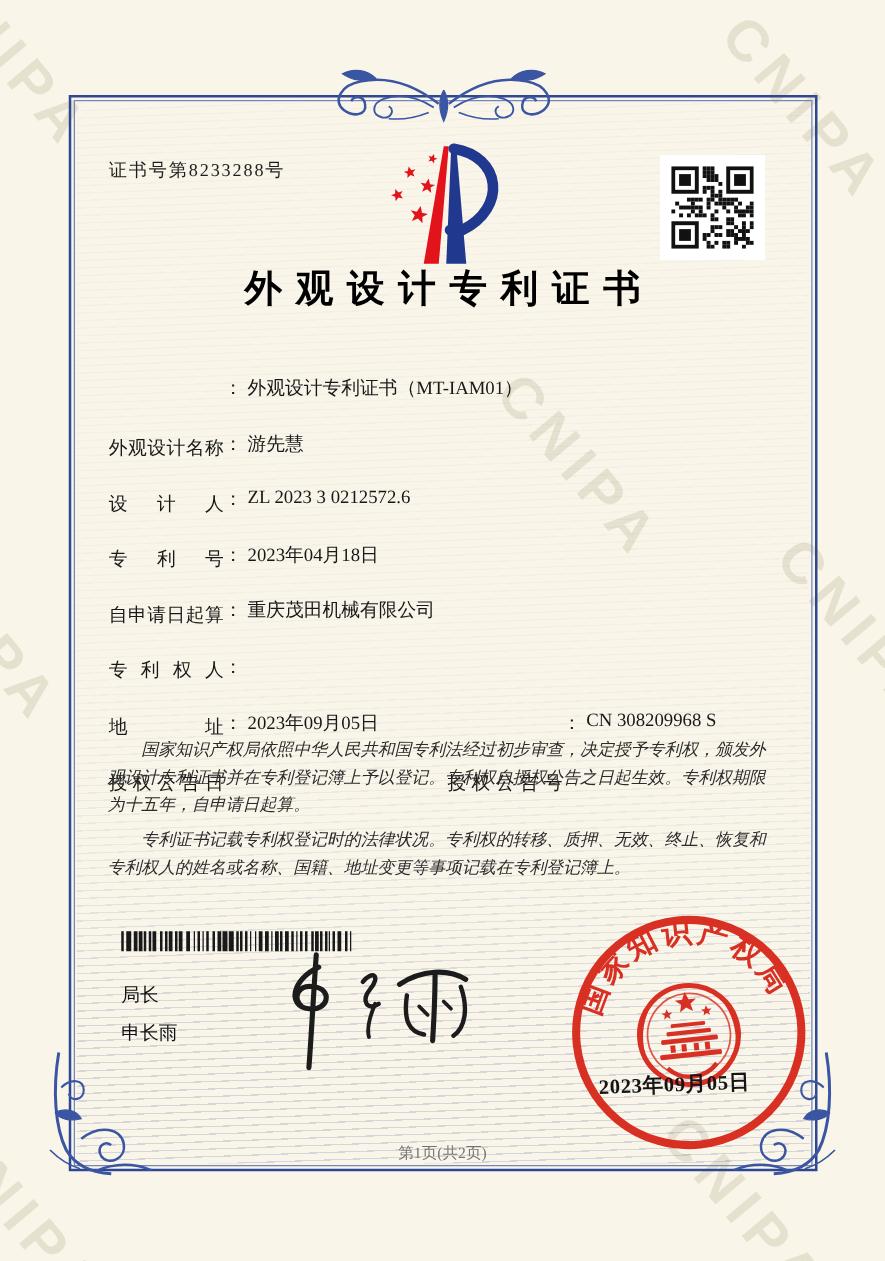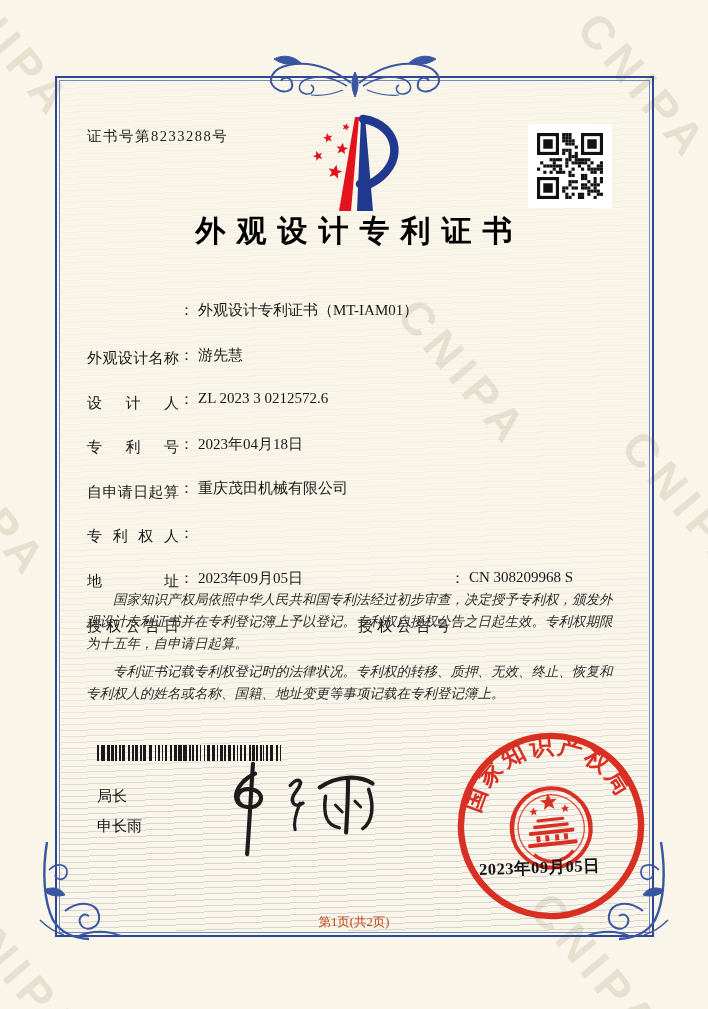--- a/index.html
+++ b/index.html
@@ -62,21 +62,21 @@
   .officer{position:absolute;left:97px;top:787px;font-size:15px;color:#111;
            font-family:Liberation Mono, monospace;}
   .officer div{margin-bottom:11px;}
 
   .sig{position:absolute;left:203px;top:760px;width:198px;height:98px;}
 
   .seal{position:absolute;left:452px;top:727px;width:198px;height:198px;transform:rotate(-6deg);opacity:.96;}
   .seal-date{position:absolute;left:479px;top:857px;font-size:16.5px;font-weight:bold;color:#141414;
              letter-spacing:.5px;transform:rotate(-2deg);white-space:nowrap;}
 
-  .page-num{position:absolute;left:0;right:0;top:914px;text-align:center;font-size:12.5px;color:#c2410c;}
+  .page-num{position:absolute;left:0;right:0;top:914px;text-align:center;font-size:12.5px;color:#737373;}
   .bottom-note{position:absolute;left:50%;top:945px;transform:translateX(-50%);
                background:#fff;padding:5px 20px;font-size:15px;font-style:italic;color:#222;white-space:nowrap;}
 </style>
 </head>
 <body>
 
 <div class="page">
 
   <div class="wm wm1">CNIPA</div>
   <div class="wm wm2">CNIPA</div>

